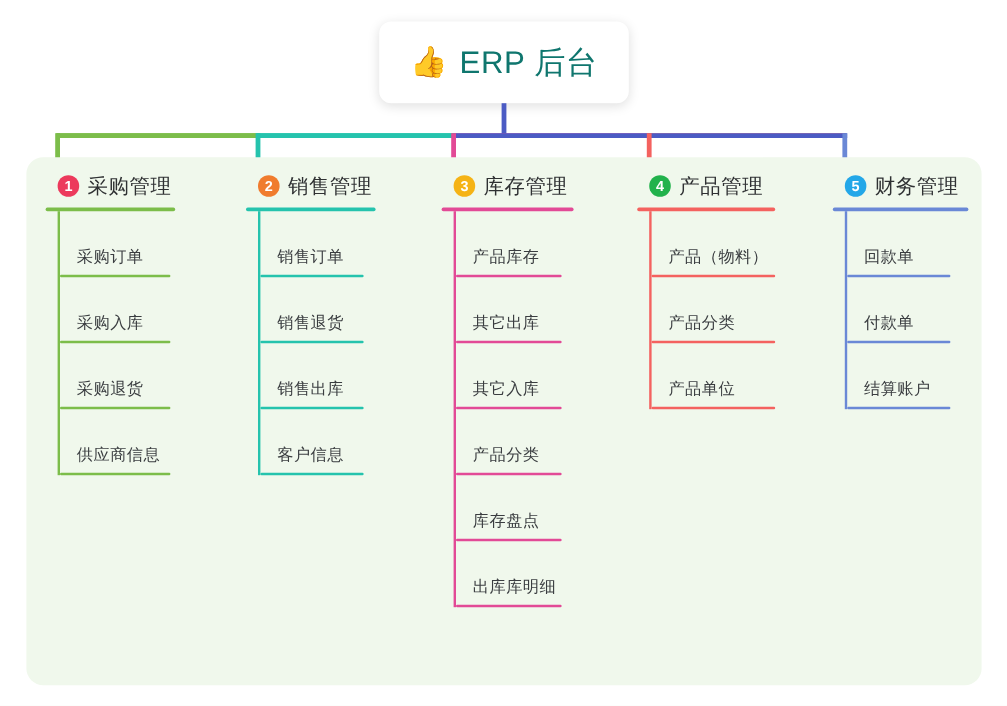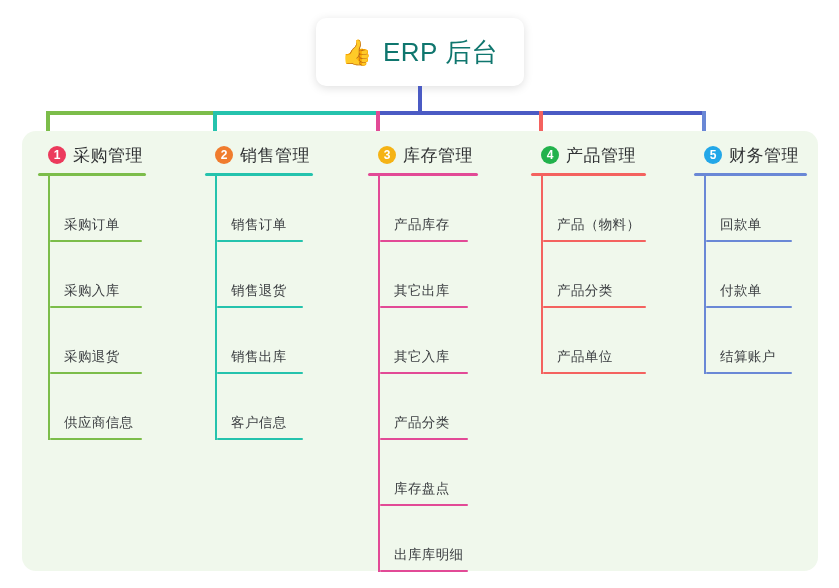--- a/index.html
+++ b/index.html
@@ -101,21 +101,21 @@
   }
   .branch {
     position: relative;
     margin-left: 10px;
     border-left-width: 2px;
     border-left-style: solid;
     padding-top: 0;
   }
   .leaf {
     position: relative;
-    height: 66px;
+    height: 55px;
     box-sizing: border-box;
   }
   .leaf-label {
     position: absolute;
     left: 14px;
     bottom: 8px;
     font-size: 13.5px;
     color: #3a3d40;
     white-space: nowrap;
     letter-spacing: 0.4px;

